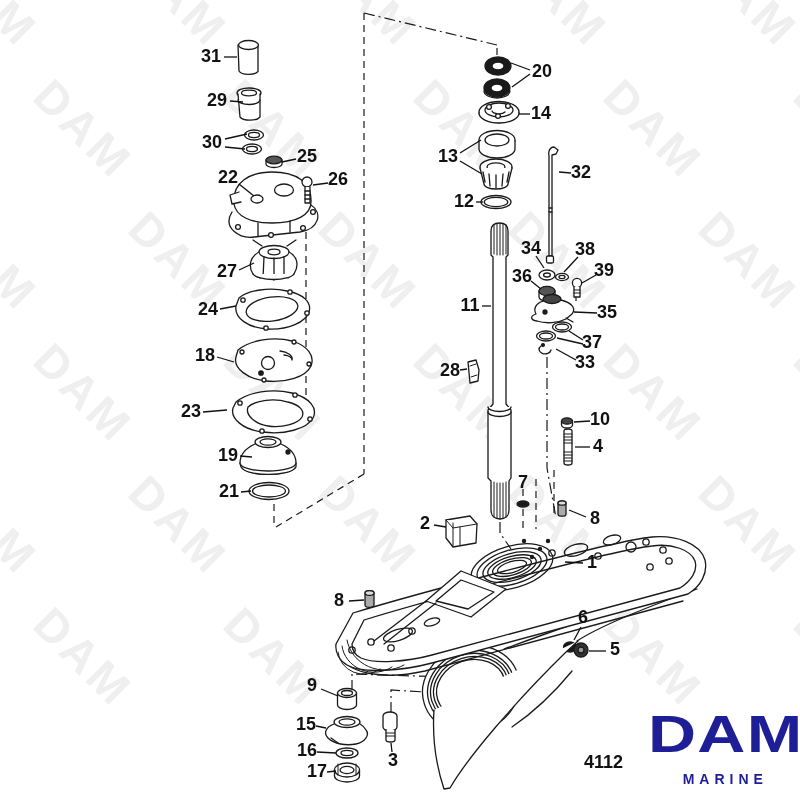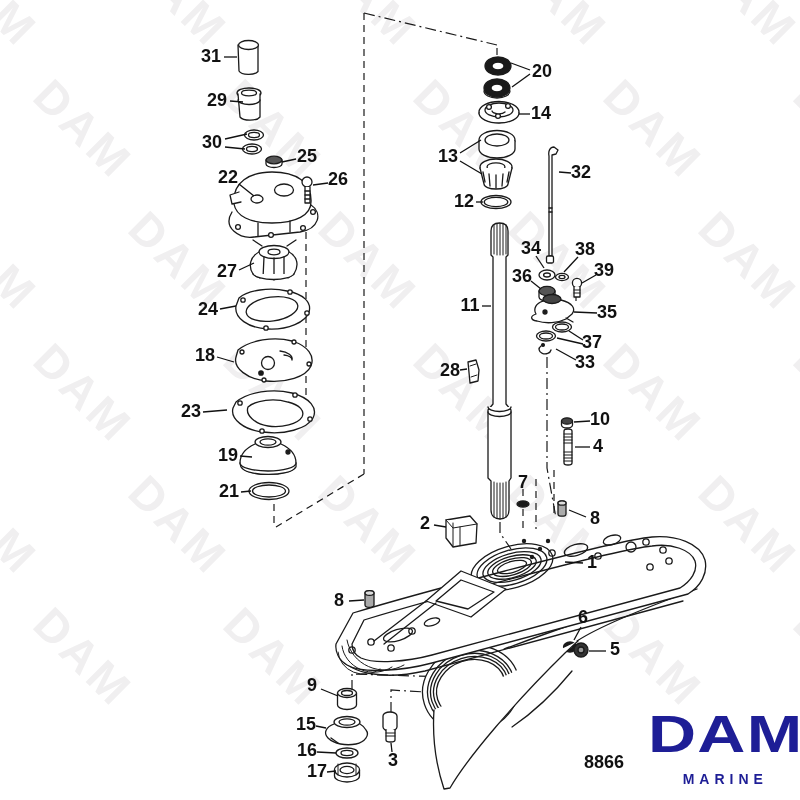--- a/index.html
+++ b/index.html
@@ -514,18 +514,18 @@
           <line x1="327" y1="772" x2="336" y2="771"></line>
           <text x="317" y="772">17</text>
         </g>
         <g>
           <line x1="392" y1="752" x2="391" y2="743"></line>
           <text x="393" y="761">3</text>
         </g>
       </g>
   </svg>
 
-  <div id="part-code">8866</div>
+  <div id="part-code">4112</div>
   <div id="logo">
     <div class="big">DAM</div>
     <div class="sub">MARINE</div>
   </div>
 </div>
 
 </body></html>

